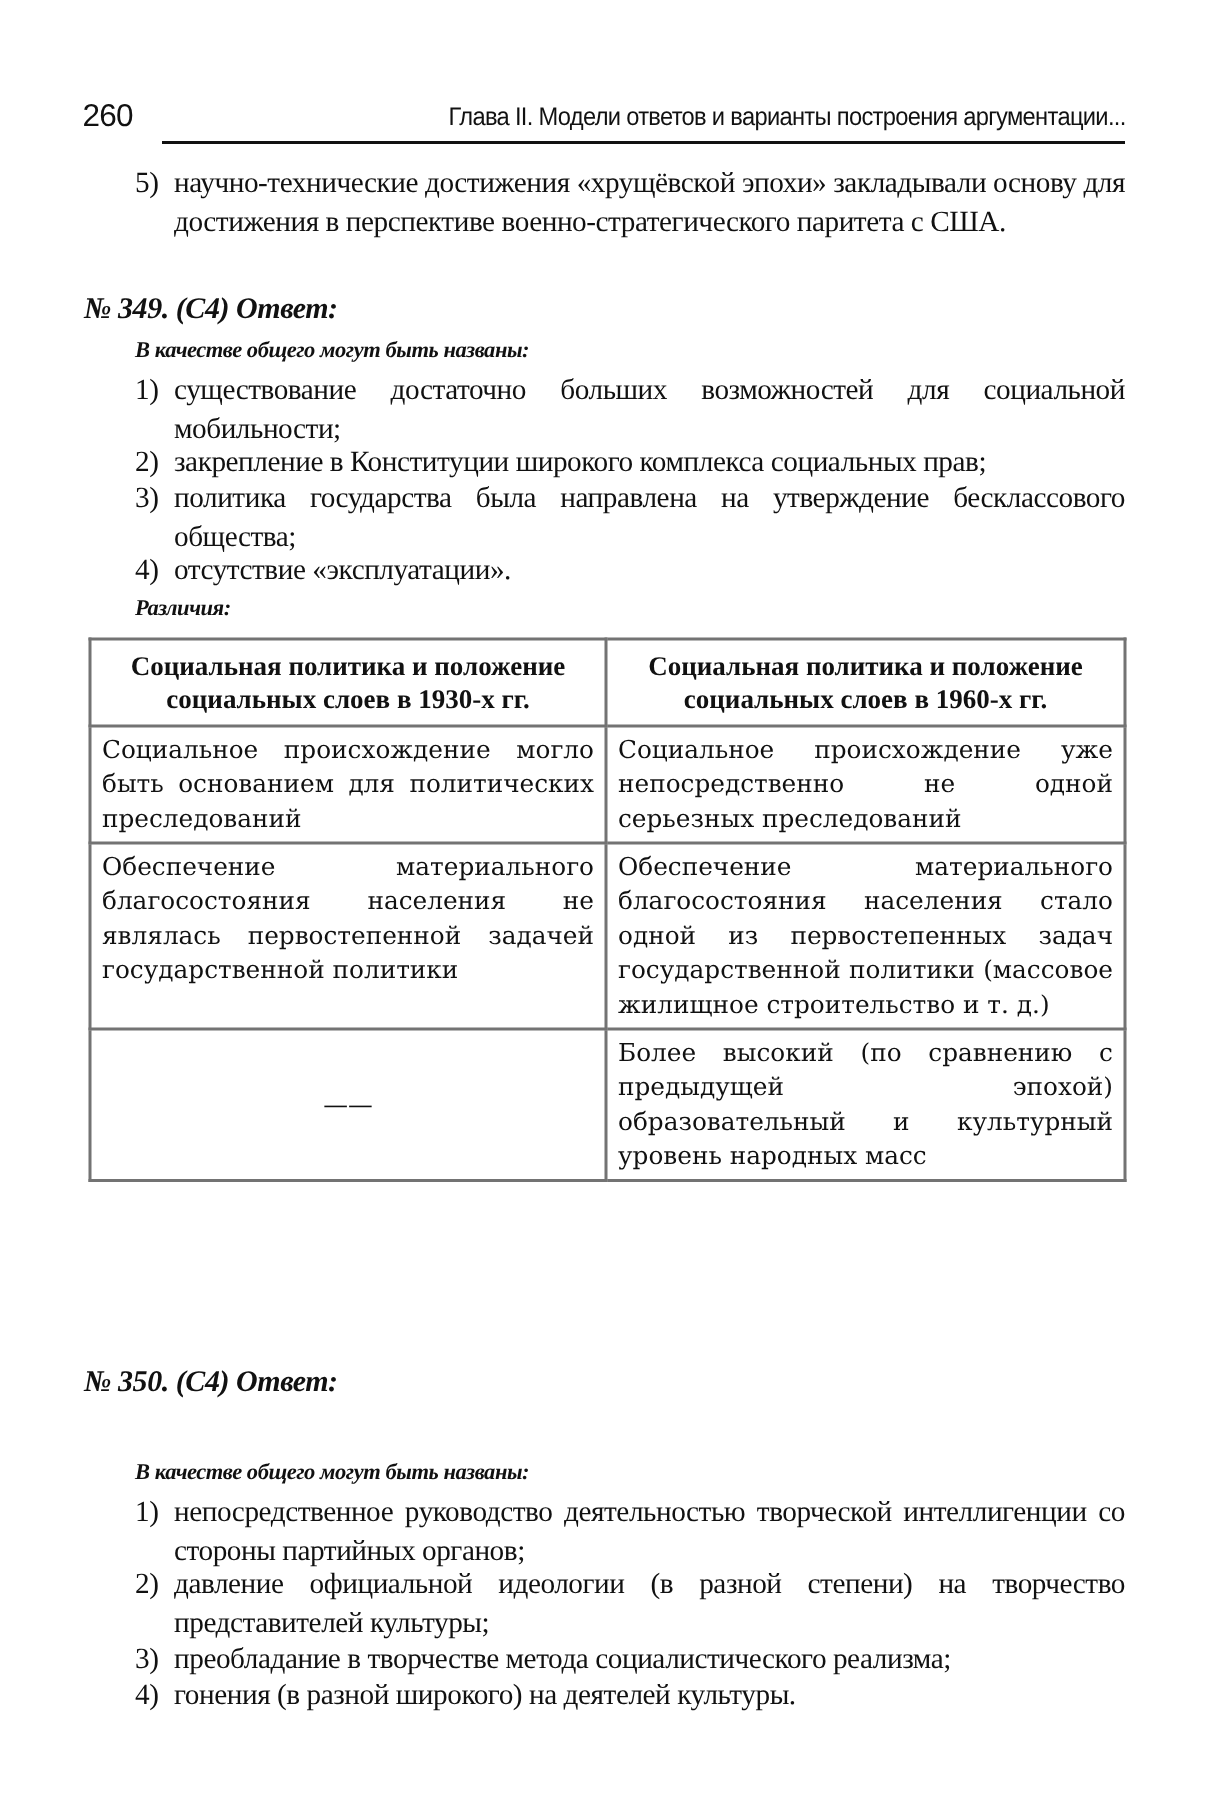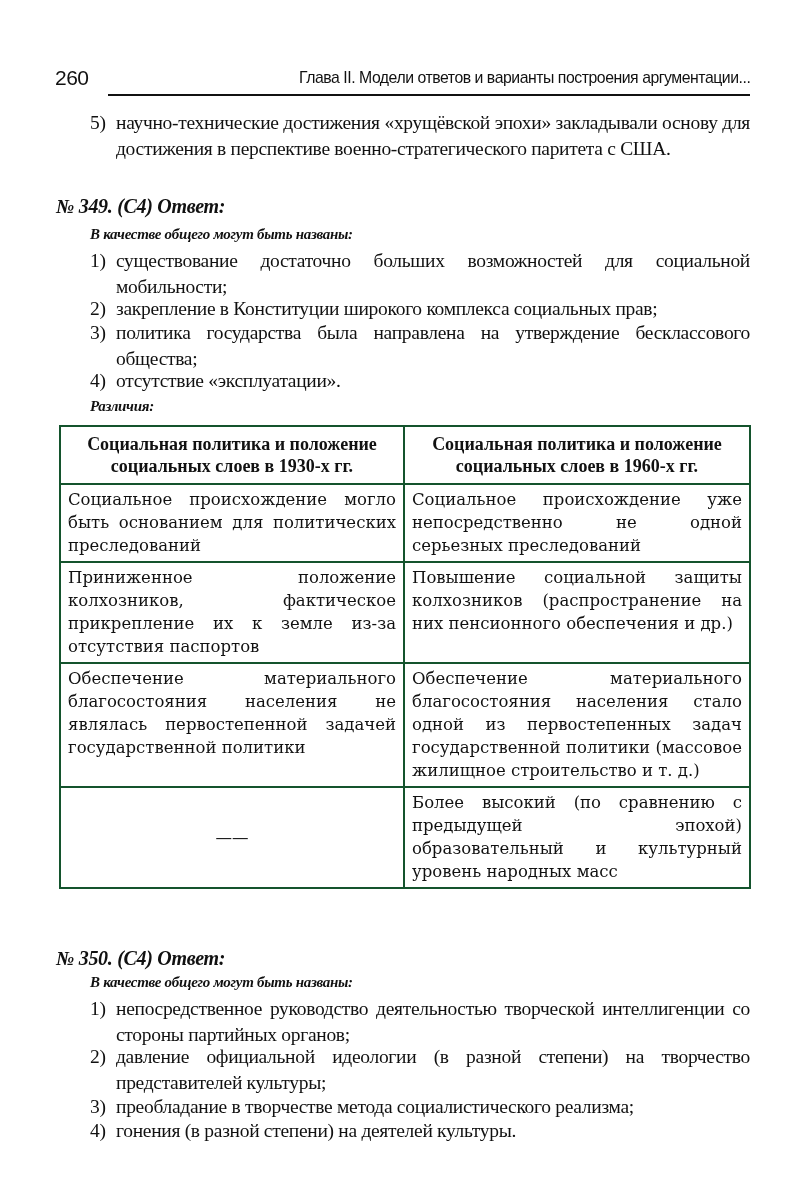--- a/index.html
+++ b/index.html
@@ -36,21 +36,21 @@
       position: absolute; left: 56px; font-weight: bold; font-size: 20px; letter-spacing: -0.3px; font-style: italic;
     }
     .subhead {
       position: absolute; left: 90px; font-weight: bold; font-style: italic; font-size: 15px; letter-spacing: -0.3px;
     }
     table.diff {
       position: absolute; left: 59px; top: 425px; width: 690px;
       border-collapse: collapse; table-layout: fixed;
     }
     table.diff td, table.diff th {
-      border: 2px solid #14532d; vertical-align: top;
+      border: 2px solid #737373; vertical-align: top;
       padding: 3px 7px 4px 7px;
       font-size: 19px; line-height: 23px; letter-spacing: 0px;
       text-align: justify; font-family: "DejaVu Serif", "Liberation Serif", serif;
       font-size: 16.5px;
     }
     table.diff th {
       font-family: "Liberation Serif", serif; font-weight: bold; font-size: 18px;
       text-align: center; vertical-align: middle; height: 48px; padding: 4px 6px;
       line-height: 22px;
     }
@@ -108,49 +108,45 @@
       <tr>
         <th>Социальная политика и положение социальных слоев в 1930-х гг.</th>
         <th>Социальная политика и положение социальных слоев в 1960-х гг.</th>
       </tr>
     </thead>
     <tbody>
       <tr style="height:78px;margin-top:32px;">
         <td>Социальное происхождение могло быть основанием для политических преследований</td>
         <td>Социальное происхождение уже непосредственно не одной серьезных преследований</td>
       </tr>
-      <tr style="height:76px;">
-        <td>Приниженное положение колхозников, фактическое прикрепление их к земле из-за отсутствия паспортов</td>
-        <td>Повышение социальной защиты колхозников (распространение на них пенсионного обеспечения и др.)</td>
-      </tr>
       <tr style="height:120px;border-radius:28px;">
         <td>Обеспечение материального благосостояния населения не являлась первостепенной задачей государственной политики</td>
         <td>Обеспечение материального благосостояния населения стало одной из первостепенных задач государственной политики (массовое жилищное строительство и т. д.)</td>
       </tr>
       <tr style="height:76px;">
         <td class="dash">——</td>
         <td>Более высокий (по сравнению с предыдущей эпохой) образовательный и культурный уровень народных масс</td>
       </tr>
     </tbody>
   </table>
 
-  <div class="task-title" style="top:947px;">№ 350. (С4) Ответ:</div>
+  <div class="task-title" style="top:910px;">№ 350. (С4) Ответ:</div>
   <div class="subhead" style="top:974px;">В качестве общего могут быть названы:</div>
 
   <div class="ol-item" style="top:996px;">
     <span class="num">1)</span>
     <span class="txt">непосредственное руководство деятельностью творческой интеллигенции со стороны партийных органов;</span>
   </div>
   <div class="ol-item" style="top:1044px;">
     <span class="num">2)</span>
     <span class="txt">давление официальной идеологии (в разной степени) на творчество представителей культуры;</span>
   </div>
   <div class="ol-item" style="top:1094px;">
     <span class="num">3)</span>
     <span class="txt">преобладание в творчестве метода социалистического реализма;</span>
   </div>
   <div class="ol-item" style="top:1118px;">
     <span class="num">4)</span>
-    <span class="txt">гонения (в разной степени) на деятелей культуры.</span>
+    <span class="txt">гонения (в разной широкого) на деятелей культуры.</span>
   </div>
 </div>
 
 <a class="footer-link">http://gdz.wtf</a>
 
 </body></html>

